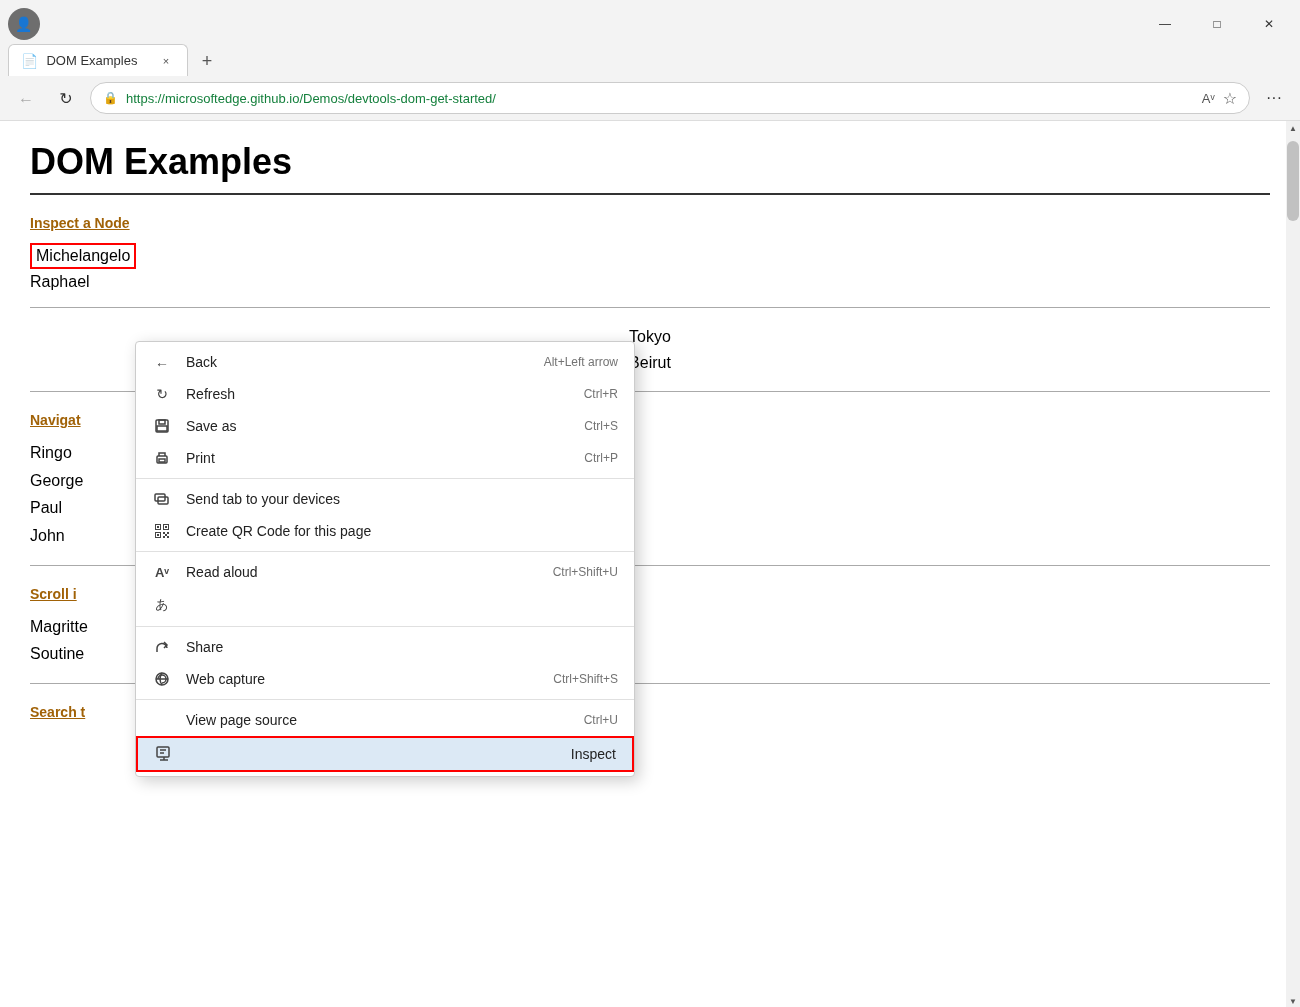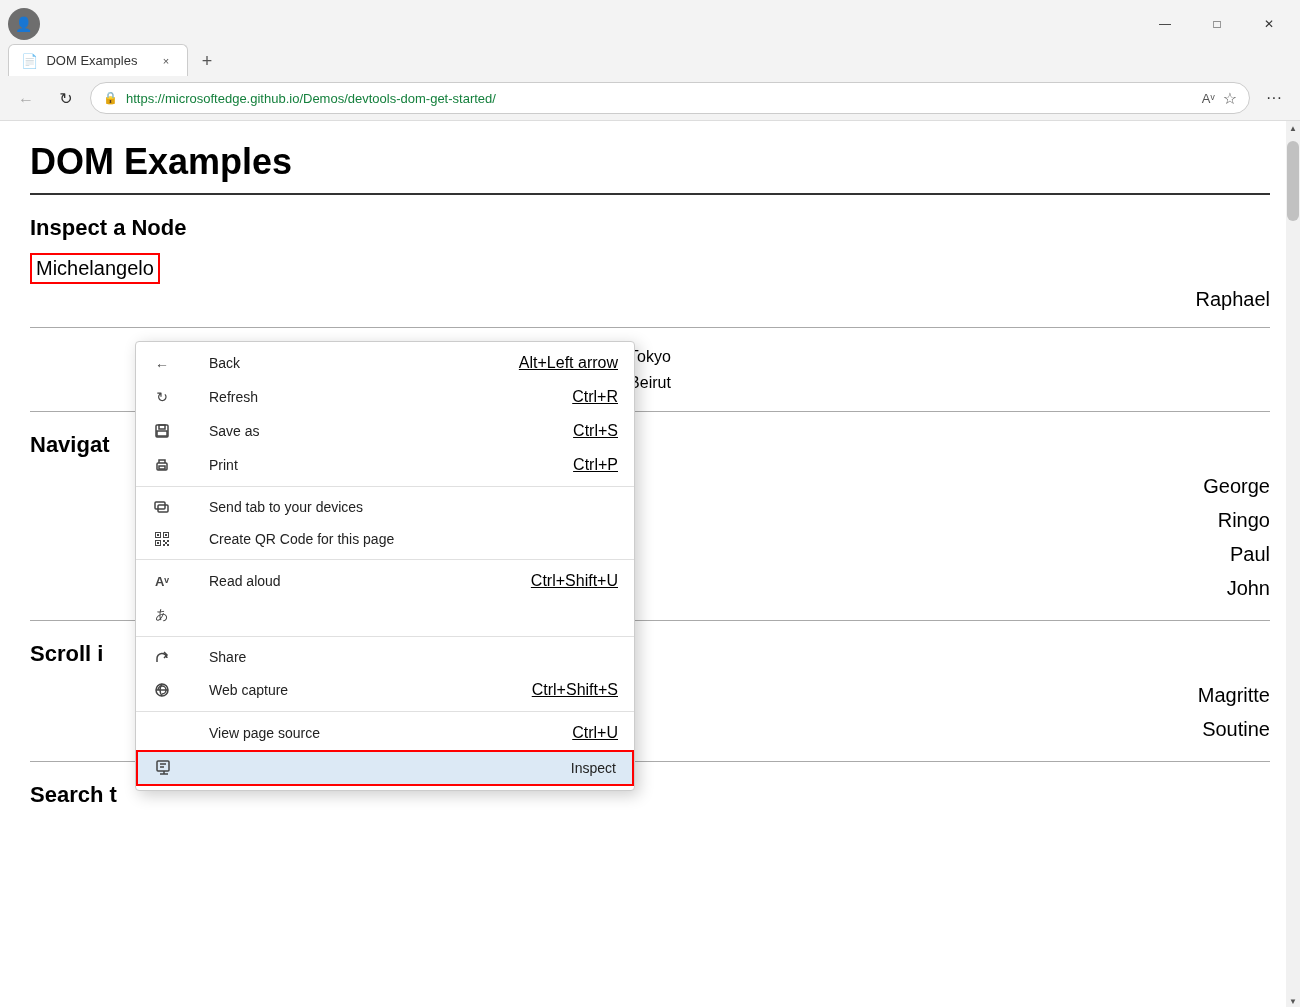--- a/index.html
+++ b/index.html
@@ -135,38 +135,38 @@
     .page-title {
       font-size: 36px;
       font-weight: bold;
       color: #000;
       margin-bottom: 16px;
       border-bottom: 2px solid #333;
       padding-bottom: 10px;
     }
 
     .section-title {
-      font-size: 22px;
+      font-size: 14px;
       font-weight: bold;
-      color: #000000;
+      color: #a16207;
       margin: 20px 0 12px 0;
+      text-decoration: underline;
     }
 
     .highlighted-item {
       display: inline-block;
       border: 2px solid red;
       padding: 2px 4px;
-      font-size: 20px;
+      font-size: 16px;
       margin-bottom: 4px;
     }
 
     .list-item {
-      font-size: 20px;
+      font-size: 16px;
       margin-bottom: 2px;
-      text-align: right;
     }
 
     .section-divider {
       border: none;
       border-top: 1px solid #aaa;
       margin: 16px 0;
     }
 
     .city-list, .band-list, .painter-list {
       font-size: 16px;
@@ -236,25 +236,24 @@
     }
     .menu-icon {
       width: 20px;
       display: flex;
       align-items: center;
       justify-content: center;
       font-size: 14px;
       color: #444;
       flex-shrink: 0;
     }
-    .menu-label { flex: 1; margin-left: 23px; }
+    .menu-label { flex: 1; }
     .menu-shortcut {
-      color: #000000;
-      font-size: 16px;
-      text-decoration: underline;
+      color: #737373;
+      font-size: 12px;
     }
     .menu-arrow {
       color: #555;
       font-size: 12px;
     }
     .menu-separator {
       border: none;
       border-top: 1px solid #e0e0e0;
       margin: 4px 0;
     }
@@ -330,22 +329,22 @@
       <div style="text-align:center;">
         <span>Beirut</span>
       </div>
     </div>
 
     <hr class="section-divider">
 
     
     <h2 class="section-title">Navigat</h2>
     <div class="band-list">
+      <div class="list-item"><span>Ringo</span></div>
       <div class="list-item"><span>George</span></div>
-      <div class="list-item"><span>Ringo</span></div>
       <div class="list-item"><span>Paul</span></div>
       <div class="list-item"><span>John</span></div>
     </div>
 
     <hr class="section-divider">
 
     
     <h2 class="section-title">Scroll i</h2>
     <div class="painter-list">
       <div class="list-item"><span>Magritte</span></div>

